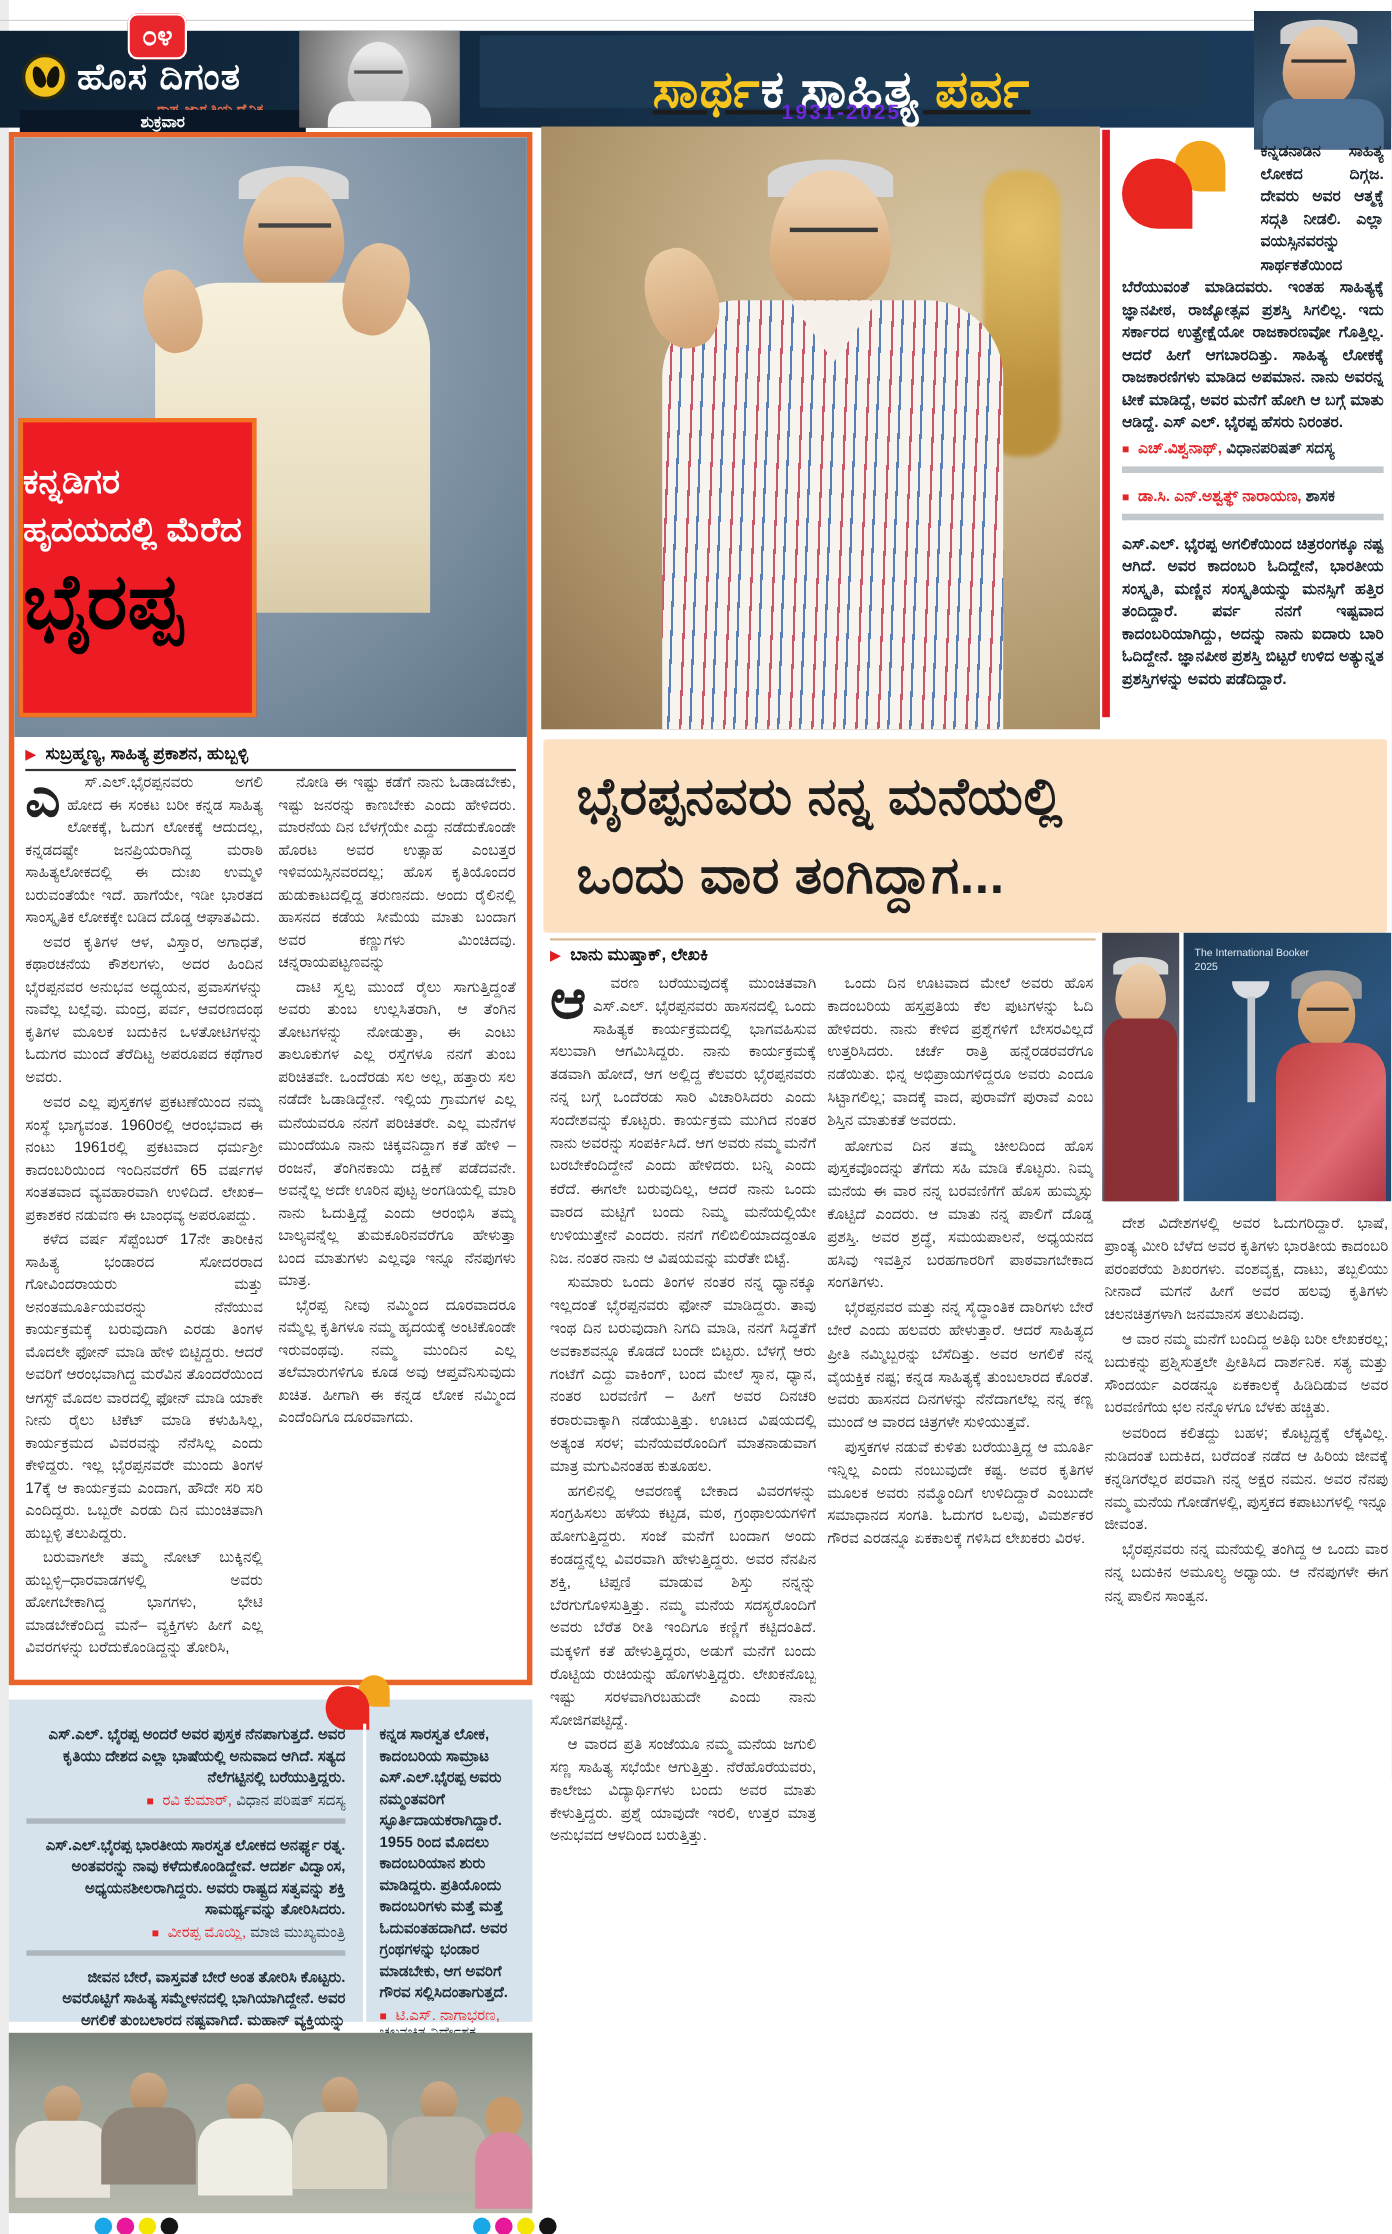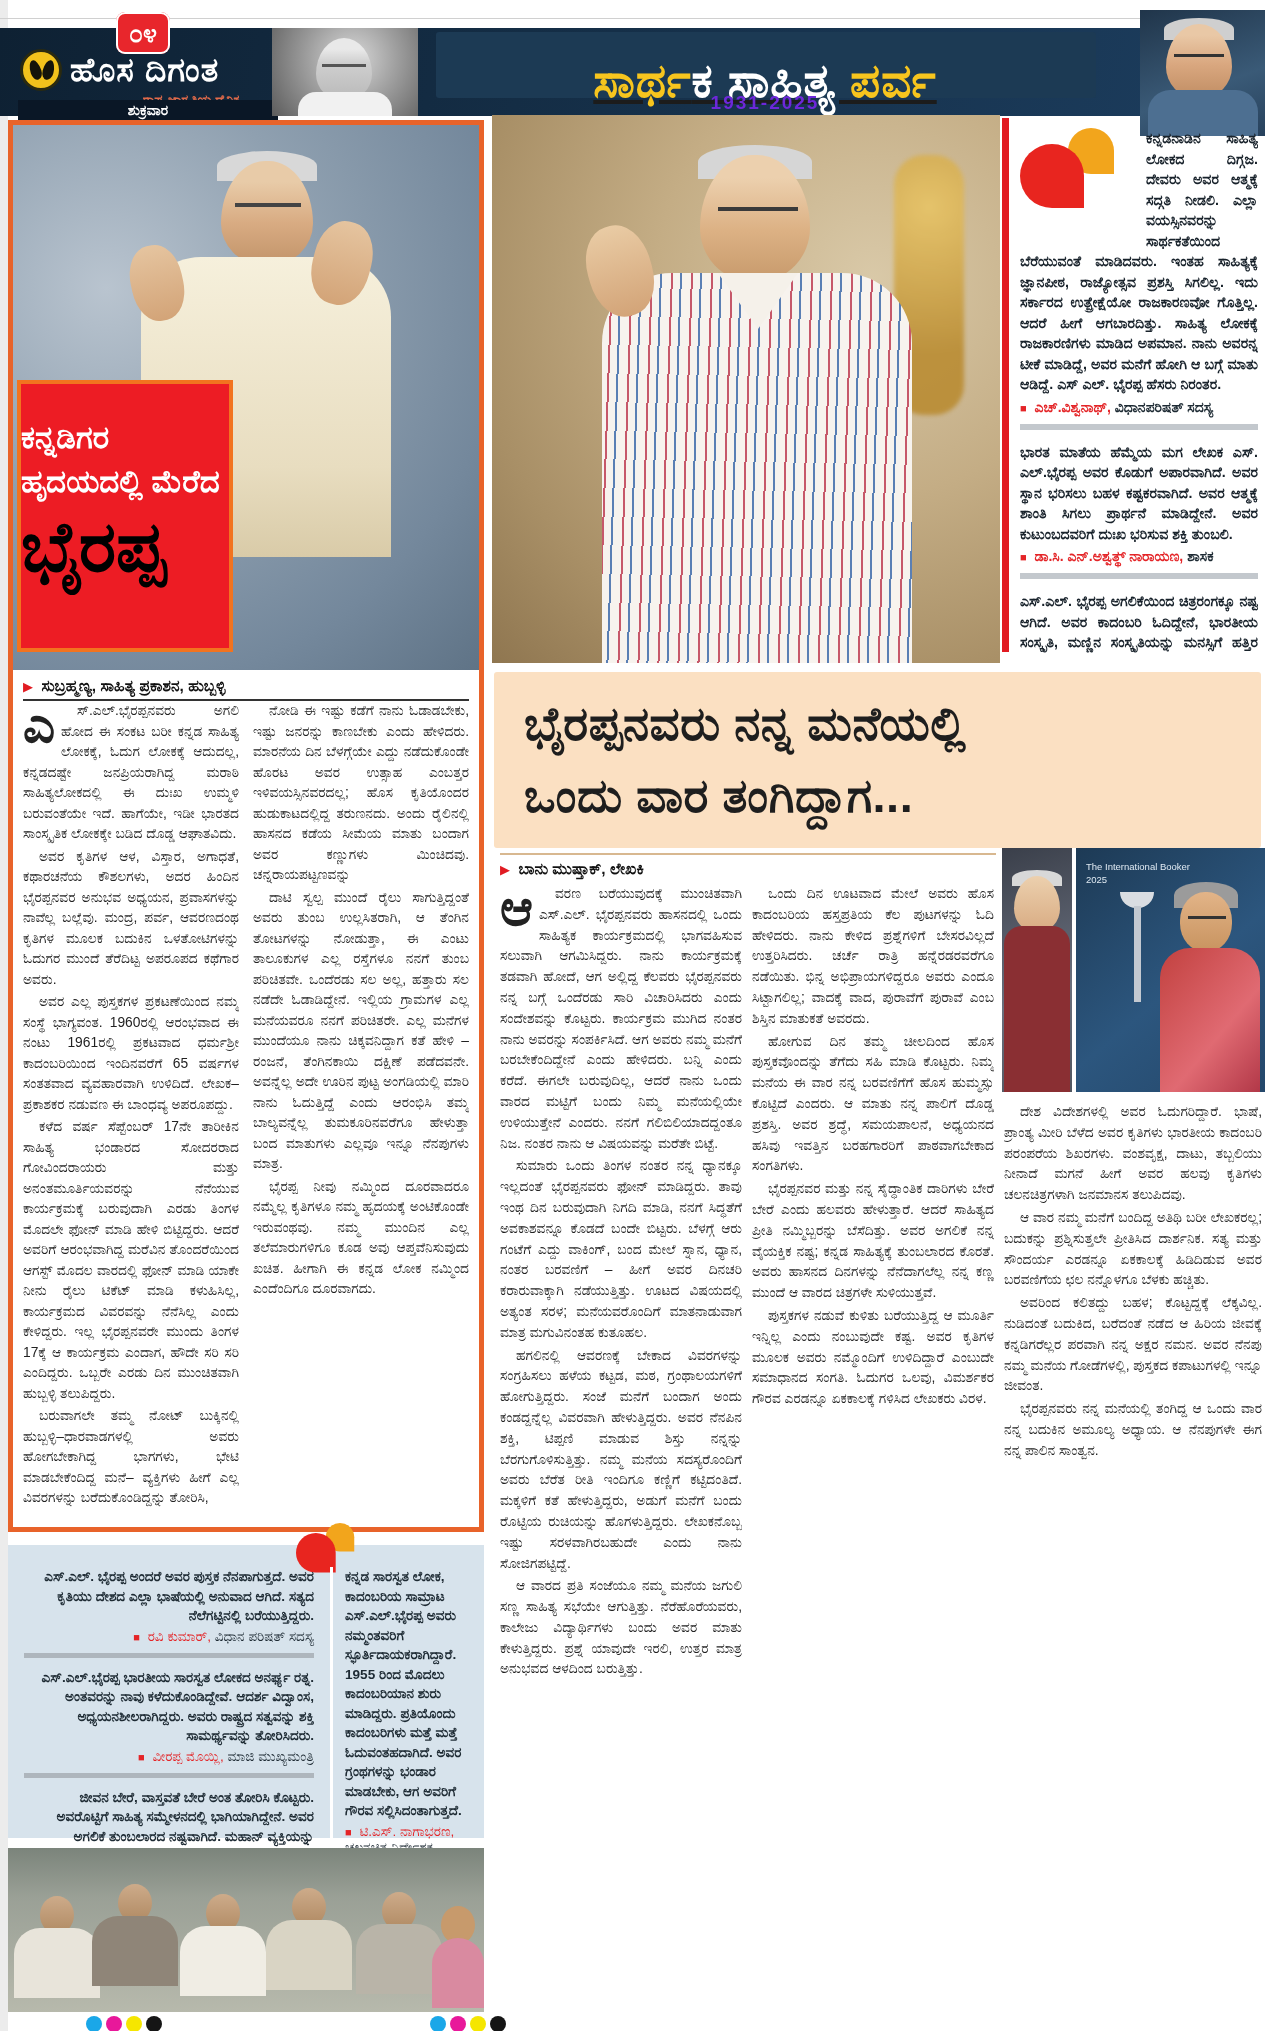--- a/index.html
+++ b/index.html
@@ -320,21 +320,20 @@
     <span>
       
     <div>
           <div class="rq-text">ಕನ್ನಡನಾಡಿನ ಸಾಹಿತ್ಯ ಲೋಕದ ದಿಗ್ಗಜ. ದೇವರು ಅವರ ಆತ್ಮಕ್ಕೆ ಸದ್ಗತಿ ನೀಡಲಿ. ಎಲ್ಲಾ ವಯಸ್ಸಿನವರನ್ನು ಸಾರ್ಥಕತೆಯಿಂದ ಬೆರೆಯುವಂತೆ ಮಾಡಿದವರು. ಇಂತಹ ಸಾಹಿತ್ಯಕ್ಕೆ ಜ್ಞಾನಪೀಠ, ರಾಜ್ಯೋತ್ಸವ ಪ್ರಶಸ್ತಿ ಸಿಗಲಿಲ್ಲ. ಇದು ಸರ್ಕಾರದ ಉತ್ಪ್ರೇಕ್ಷೆಯೋ ರಾಜಕಾರಣವೋ ಗೊತ್ತಿಲ್ಲ. ಆದರೆ ಹೀಗೆ ಆಗಬಾರದಿತ್ತು. ಸಾಹಿತ್ಯ ಲೋಕಕ್ಕೆ ರಾಜಕಾರಣಿಗಳು ಮಾಡಿದ ಅಪಮಾನ. ನಾನು ಅವರನ್ನ ಟೀಕೆ ಮಾಡಿದ್ದೆ, ಅವರ ಮನೆಗೆ ಹೋಗಿ ಆ ಬಗ್ಗೆ ಮಾತು ಆಡಿದ್ದೆ. ಎಸ್ ಎಲ್. ಭೈರಪ್ಪ ಹೆಸರು ನಿರಂತರ.</div>
           <div class="rq-attr">
             <span class="attr-sq">■</span>
             <span class="attr-name">ಎಚ್.ವಿಶ್ವನಾಥ್,</span><span class="attr-role"> ವಿಧಾನಪರಿಷತ್ ಸದಸ್ಯ</span>
           </div>
           <div class="rq-div"></div>
         </div><div>
-          <div class="rq-text">ಭಾರತ ಮಾತೆಯ ಹೆಮ್ಮೆಯ ಮಗ ಲೇಖಕ ಎಸ್. ಎಲ್.ಭೈರಪ್ಪ ಅವರ ಕೊಡುಗೆ ಅಪಾರವಾಗಿದೆ. ಅವರ ಸ್ಥಾನ ಭರಿಸಲು ಬಹಳ ಕಷ್ಟಕರವಾಗಿದೆ. ಅವರ ಆತ್ಮಕ್ಕೆ ಶಾಂತಿ ಸಿಗಲು ಪ್ರಾರ್ಥನೆ ಮಾಡಿದ್ದೇನೆ. ಅವರ ಕುಟುಂಬದವರಿಗೆ ದುಃಖ ಭರಿಸುವ ಶಕ್ತಿ ತುಂಬಲಿ.</div>
           <div class="rq-attr">
             <span class="attr-sq">■</span>
             <span class="attr-name">ಡಾ.ಸಿ. ಎನ್.ಅಶ್ವತ್ಥ್ ನಾರಾಯಣ,</span><span class="attr-role"> ಶಾಸಕ</span>
           </div>
           <div class="rq-div"></div>
         </div><div>
           <div class="rq-text">ಎಸ್.ಎಲ್. ಭೈರಪ್ಪ ಅಗಲಿಕೆಯಿಂದ ಚಿತ್ರರಂಗಕ್ಕೂ ನಷ್ಟ ಆಗಿದೆ. ಅವರ ಕಾದಂಬರಿ ಓದಿದ್ದೇನೆ, ಭಾರತೀಯ ಸಂಸ್ಕೃತಿ, ಮಣ್ಣಿನ ಸಂಸ್ಕೃತಿಯನ್ನು ಮನಸ್ಸಿಗೆ ಹತ್ತಿರ ತಂದಿದ್ದಾರೆ. ಪರ್ವ ನನಗೆ ಇಷ್ಟವಾದ ಕಾದಂಬರಿಯಾಗಿದ್ದು, ಅದನ್ನು ನಾನು ಐದಾರು ಬಾರಿ ಓದಿದ್ದೇನೆ. ಜ್ಞಾನಪೀಠ ಪ್ರಶಸ್ತಿ ಬಿಟ್ಟರೆ ಉಳಿದ ಅತ್ಯುನ್ನತ ಪ್ರಶಸ್ತಿಗಳನ್ನು ಅವರು ಪಡೆದಿದ್ದಾರೆ.</div>
 
         </div></span>
   </div>

